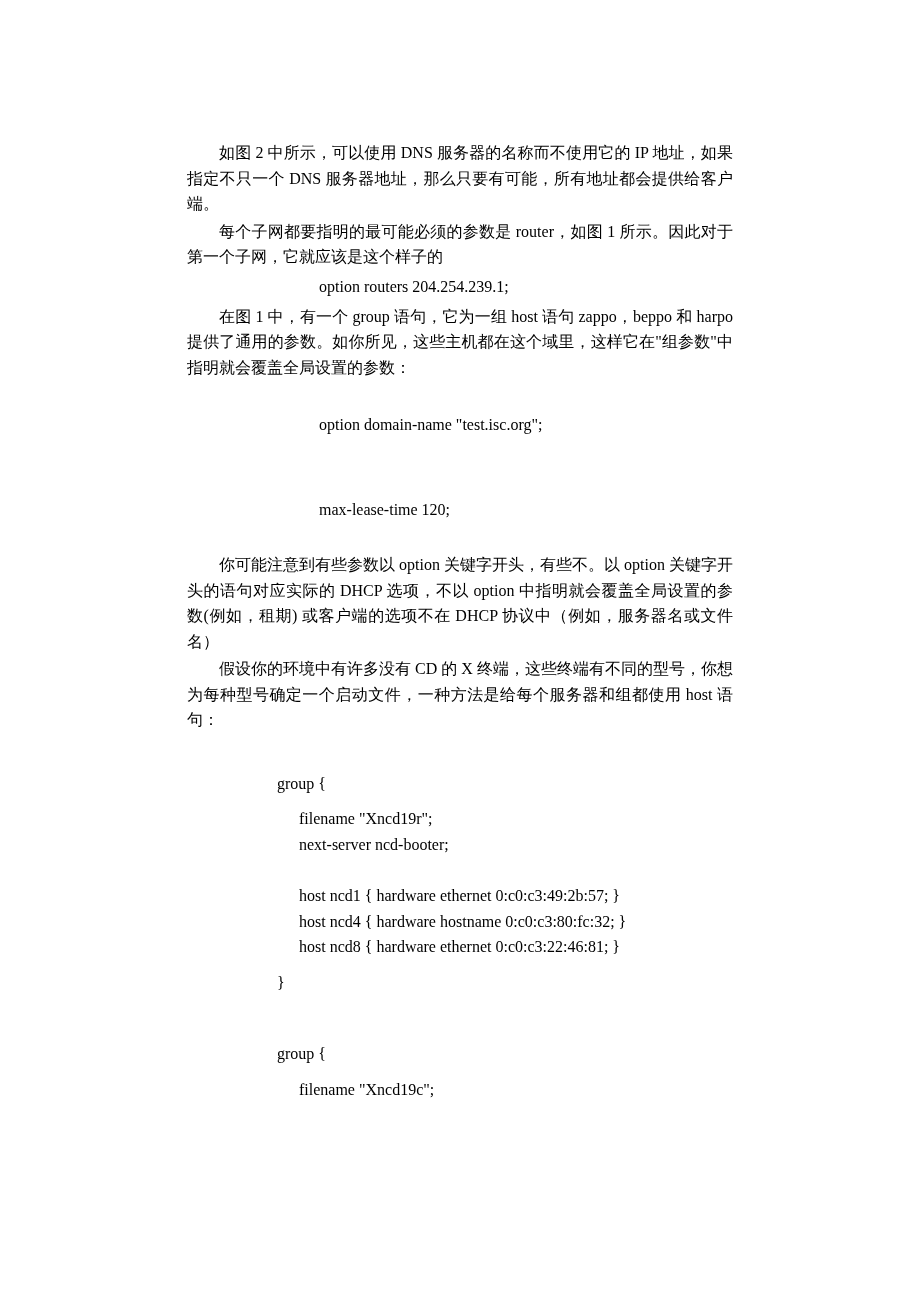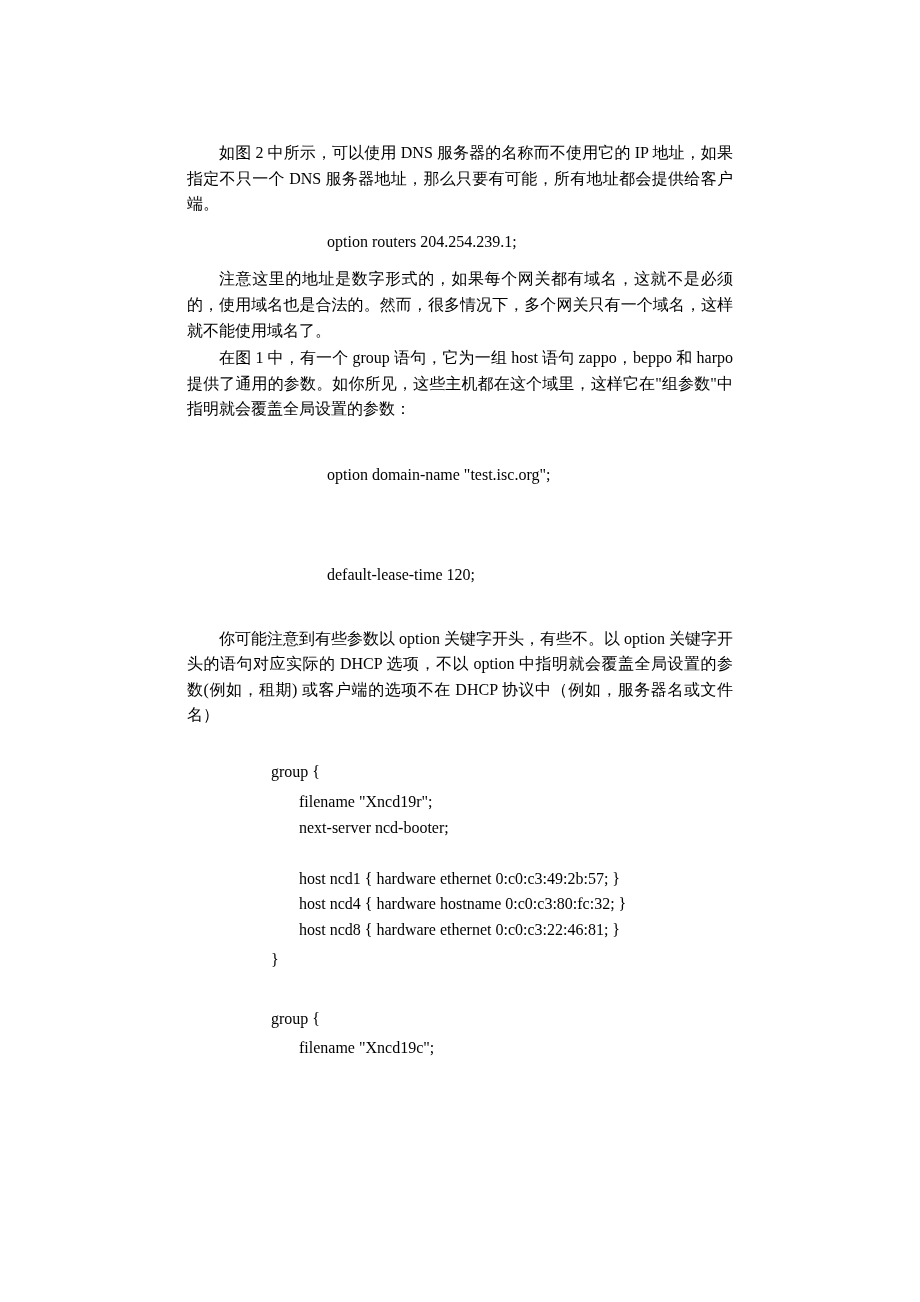--- a/index.html
+++ b/index.html
@@ -19,68 +19,69 @@
     box-sizing: border-box;
   }
   .para {
     margin: 0 0 2px 0;
     text-align: justify;
   }
   .indent {
     text-indent: 2em;
   }
   .code-line {
-    margin: 12px;
+    margin: 4px;
     padding-left: 8em;
     font-family: "Times New Roman", serif;
   }
   .code-line2 {
-    margin: 4px;
+    margin: 10px;
     padding-left: 5em;
     font-family: "Times New Roman", serif;
   }
   .code-line3 {
     margin: 0;
     padding-left: 7em;
     font-family: "Times New Roman", serif;
   }
   .blank {
     height: 1.6em;
   }
 </style>
 </head>
 <body>
 
 <div class="page">
 
   <p class="para indent">如图 2 中所示，可以使用 DNS 服务器的名称而不使用它的 IP 地址，如果指定不只一个 DNS 服务器地址，那么只要有可能，所有地址都会提供给客户端。</p>
 
+  <p class="para indent">每个子网都要指明的最可能必须的参数是 router，如图 1 所示。因此对于第一个子网，它就应该是这个样子的</p>
 
   <p class="code-line">option routers 204.254.239.1;</p>
 
-  <p class="para indent">注意这里的地址是数字形式的，如果每个网关都有域名，这就不是必须的，使用域名也是合法的。然而，很多情况下，多个网关只有一个域名，这样就不能使用域名了。</p>
 
   <p class="para indent">在图 1 中，有一个 group  语句，它为一组 host 语句 zappo，beppo 和 harpo 提供了通用的参数。如你所见，这些主机都在这个域里，这样它在"组参数"中指明就会覆盖全局设置的参数：</p>
 
   <div class="blank"></div>
 
   <p class="code-line">option domain-name "test.isc.org";</p>
 
   <div class="blank"></div>
 
 
   <div class="blank"></div>
 
-  <p class="code-line">default-lease-time 120;</p>
+  <p class="code-line">max-lease-time 120;</p>
 
   <div class="blank"></div>
 
   <p class="para indent">你可能注意到有些参数以 option  关键字开头，有些不。以 option  关键字开头的语句对应实际的 DHCP 选项，不以 option 中指明就会覆盖全局设置的参数(例如，租期) 或客户端的选项不在 DHCP 协议中（例如，服务器名或文件名）</p>
 
 
+  <p class="para indent">假设你的环境中有许多没有 CD 的 X 终端，这些终端有不同的型号，你想为每种型号确定一个启动文件，一种方法是给每个服务器和组都使用 host 语句：</p>
 
   <div class="blank"></div>
 
   <p class="code-line2">group {</p>
   <p class="code-line3">filename "Xncd19r";</p>
   <p class="code-line3">next-server ncd-booter;</p>
   <div class="blank"></div>
   <p class="code-line3">host ncd1 { hardware ethernet 0:c0:c3:49:2b:57; }</p>
   <p class="code-line3">host ncd4 { hardware hostname 0:c0:c3:80:fc:32; }</p>
   <p class="code-line3">host ncd8 { hardware ethernet 0:c0:c3:22:46:81; }</p>

